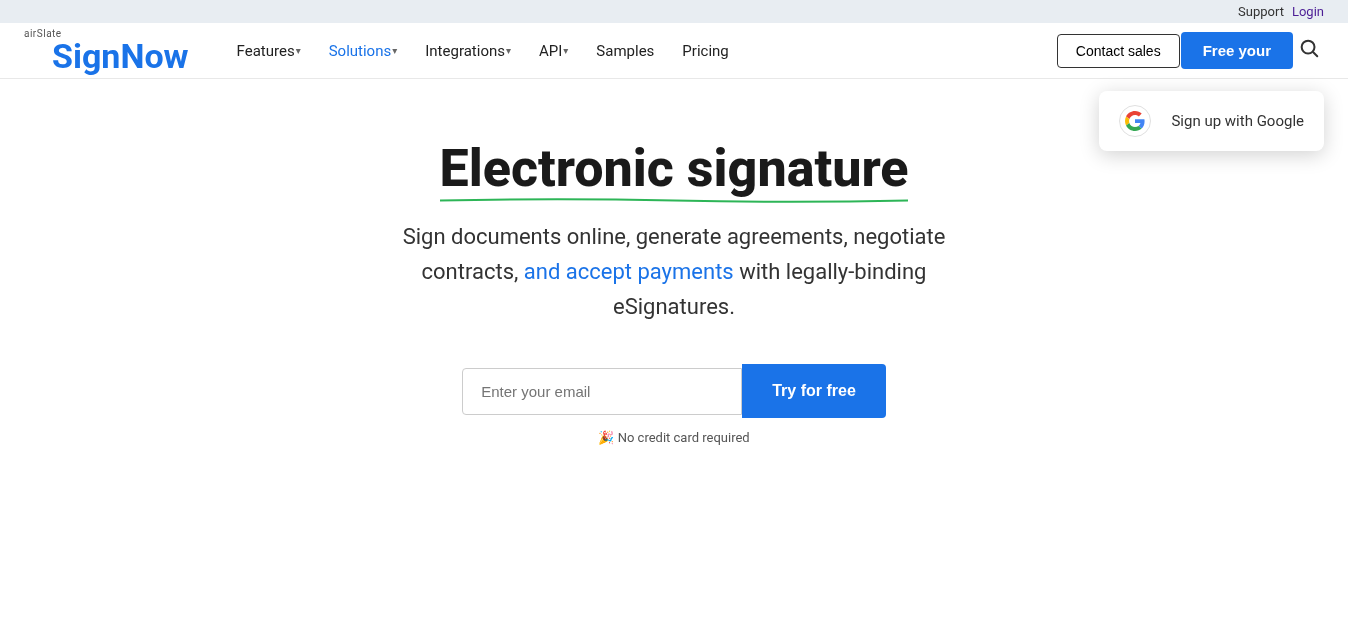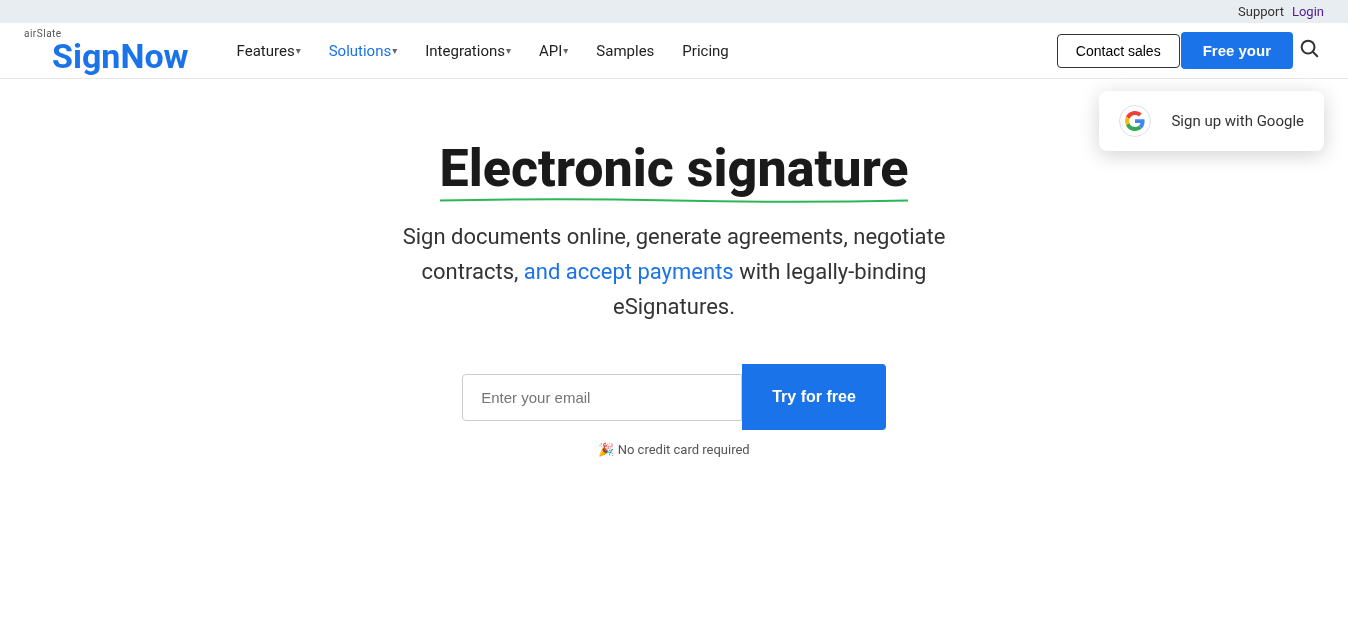--- a/index.html
+++ b/index.html
@@ -186,21 +186,21 @@
       font-size: 15px;
       border: 1.5px solid #ccc;
       border-radius: 4px 0 0 4px;
       outline: none;
       color: #777;
     }
     .btn-try-free {
       background: #1a73e8;
       color: #fff;
       border: none;
-      padding: 24px 30px;
+      padding: 18px 30px;
       font-size: 16px;
       font-weight: 700;
       border-radius: 0 4px 4px 0;
       cursor: pointer;
       white-space: nowrap;
     }
     .no-credit {
       margin-top: 12px;
       font-size: 13px;
       color: #555;

